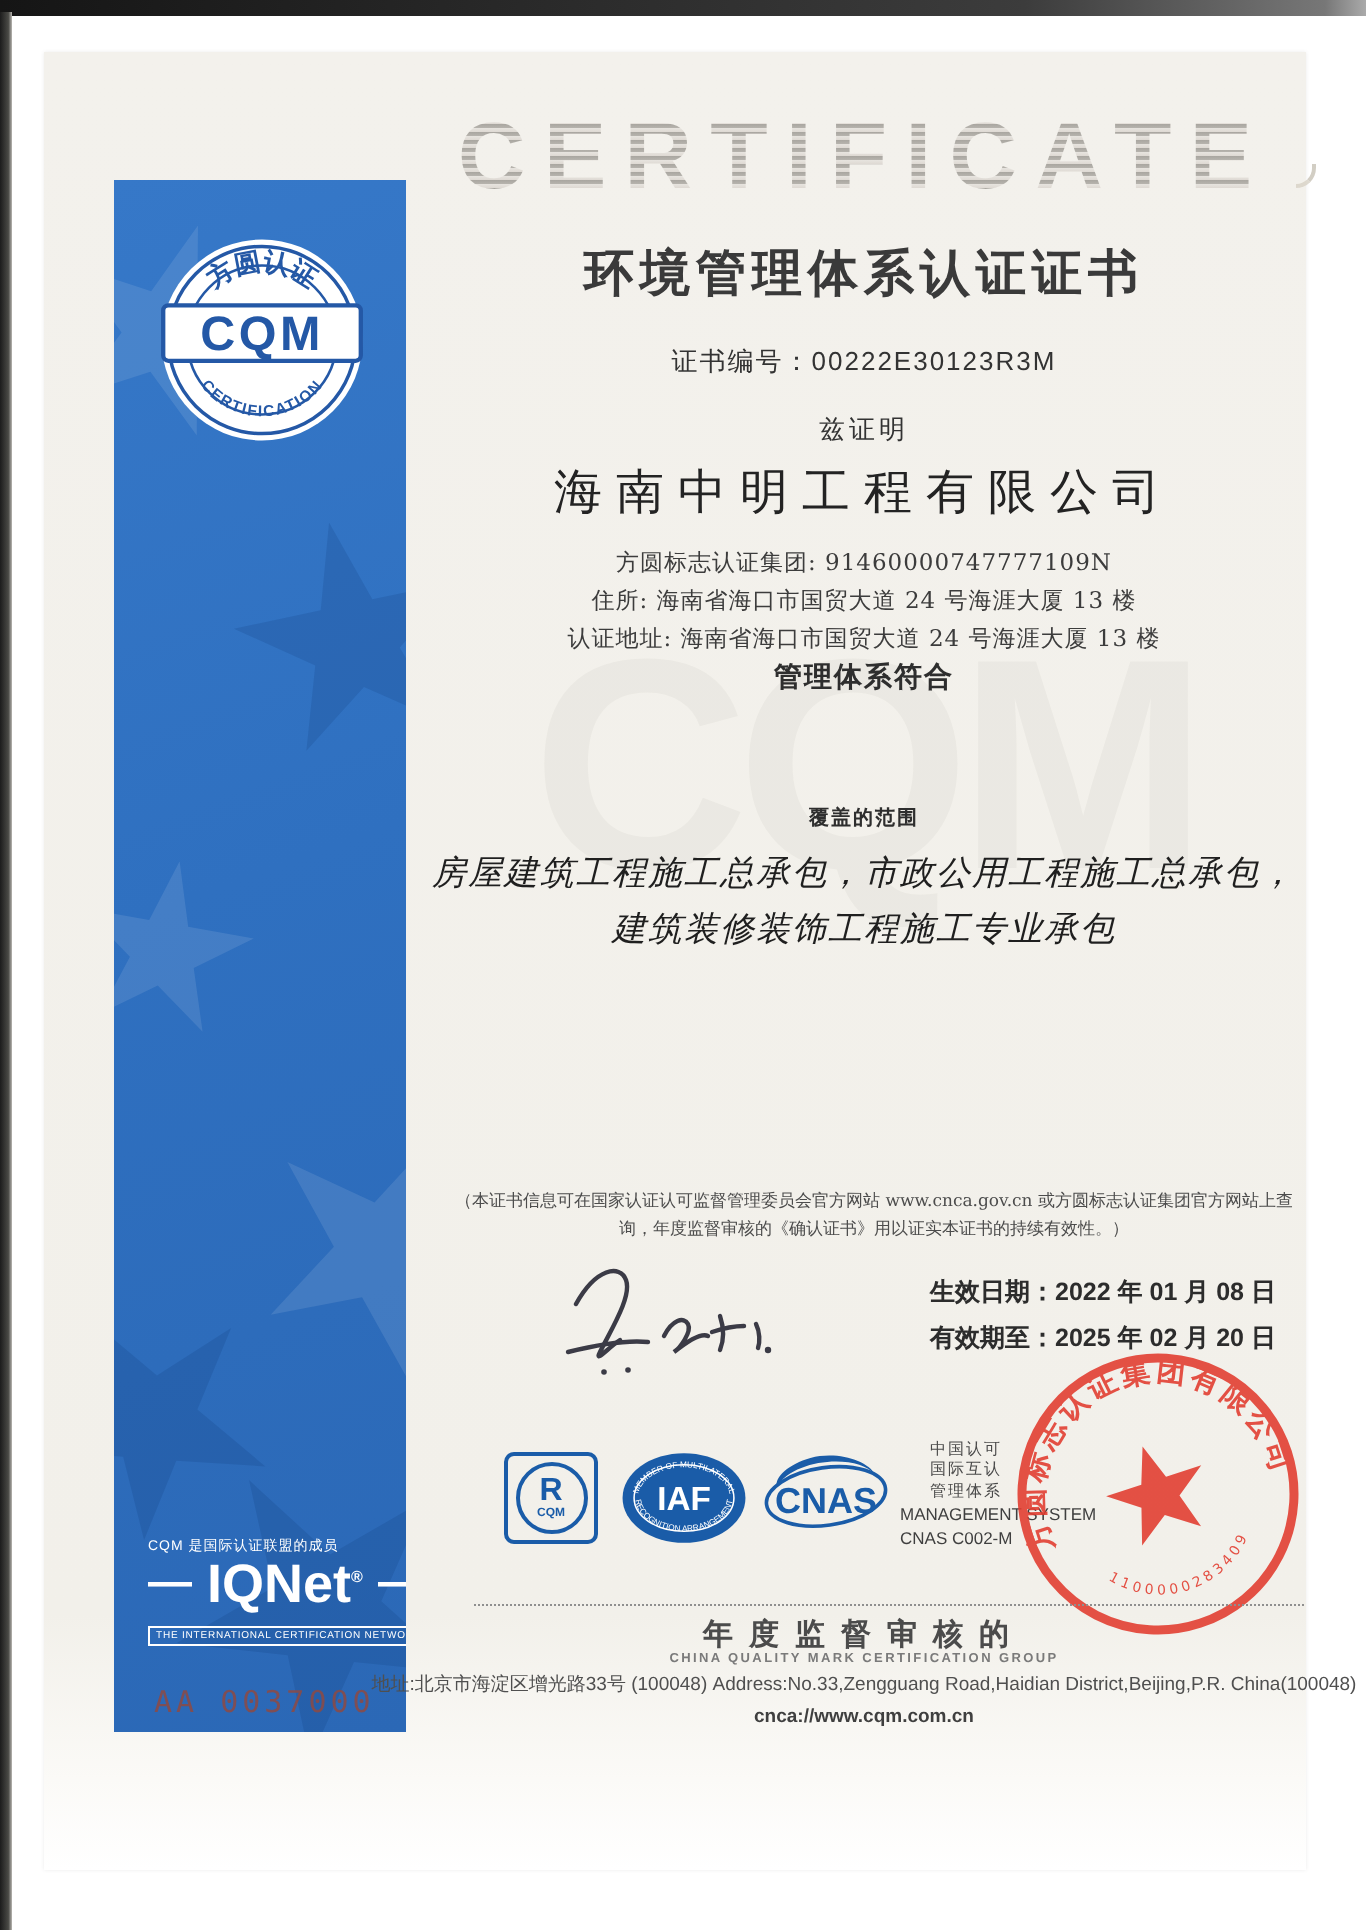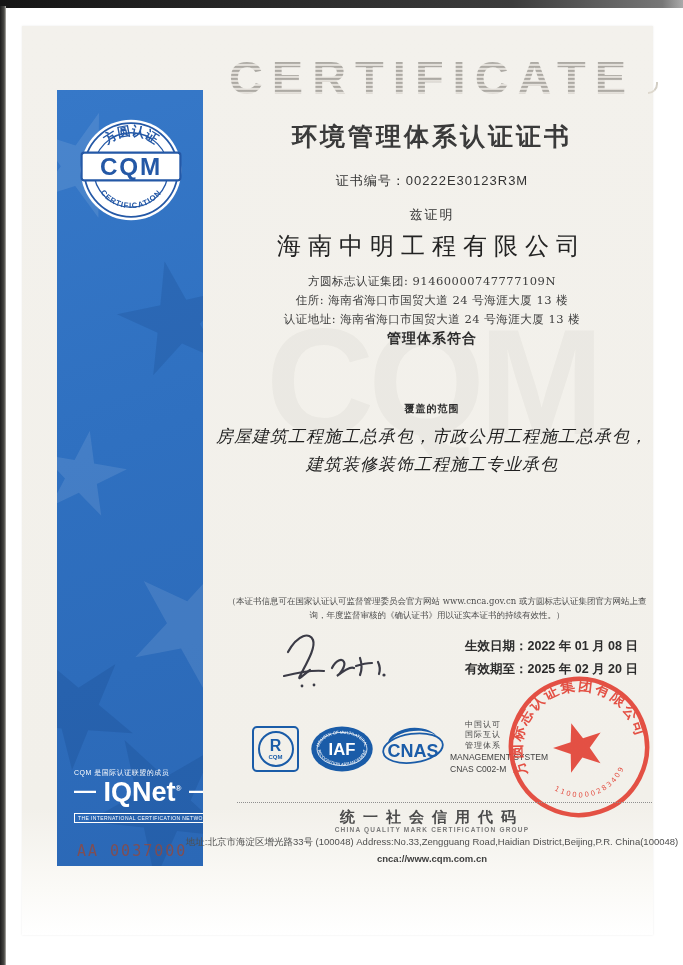--- a/index.html
+++ b/index.html
@@ -227,18 +227,18 @@
           <textPath href="#sealArc" startOffset="50%" text-anchor="middle">方圆标志认证集团有限公司</textPath>
         </text>
         <text font-size="7" fill="#e23b2e" letter-spacing="2" font-family="DejaVu Sans, sans-serif">
           <textPath href="#sealNum" startOffset="50%" text-anchor="middle">1100000283409</textPath>
         </text>
         <path d="M75,50 L81.5,68 L100,68 L85,79 L90.5,97 L75,86 L59.5,97 L65,79 L50,68 L68.5,68 Z" fill="#e23b2e"></path>
       </g>
     </svg>
 
     <div class="sep"></div>
-    <div class="ctext footer-cn">统一社会信用代码</div>
+    <div class="ctext footer-cn">年度监督审核的</div>
     <div class="ctext footer-en">CHINA QUALITY MARK CERTIFICATION GROUP</div>
     <div class="ctext footer-addr">地址:北京市海淀区增光路33号 (100048)  Address:No.33,Zengguang Road,Haidian District,Beijing,P.R. China(100048)</div>
     <div class="ctext footer-url">cnca://www.cqm.com.cn</div>
   </div>
 </div>
 
 </body></html>

